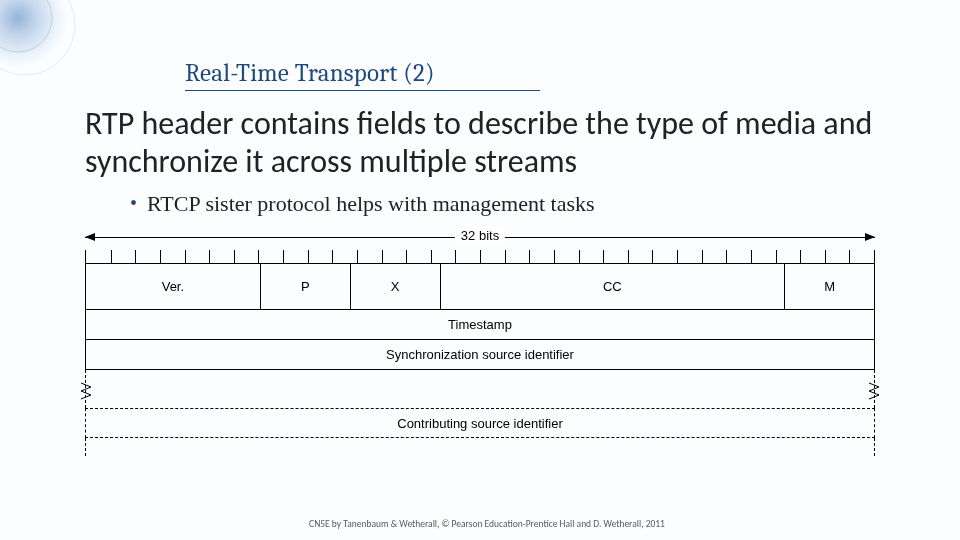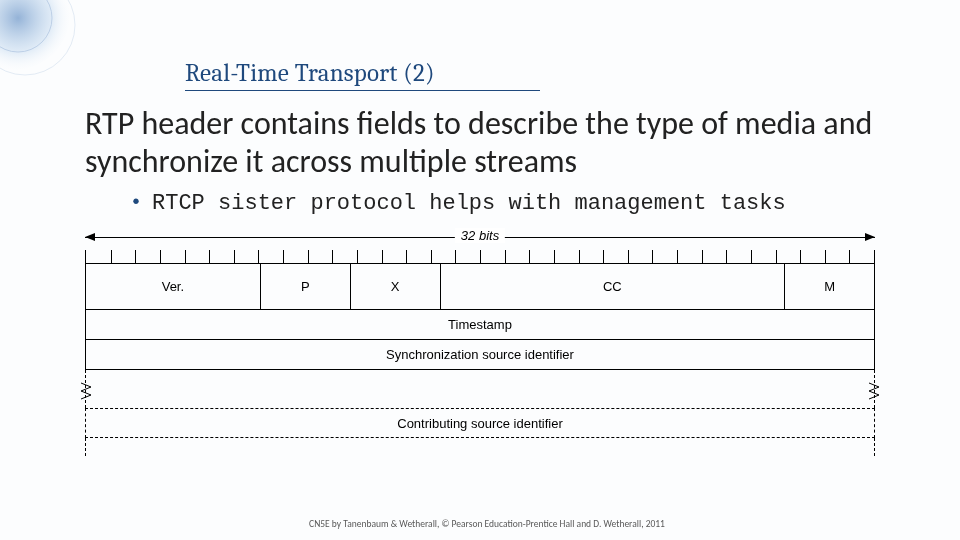--- a/index.html
+++ b/index.html
@@ -36,21 +36,21 @@
     margin-top: 3px;
   }
   .body-text {
     font-family: Calibri, Arial, sans-serif;
     font-size: 32px;
     color: #222;
     margin: 14px 70px 0 85px;
     line-height: 1.18;
   }
   .bullet-line {
-    font-family: Liberation Mono, monospace;
+    font-family: Liberation Serif, serif;
     font-size: 22px;
     color: #222;
     margin: 10px 4px 0 130px;
   }
   .bullet-line .dot {
     color: #1F497D;
     margin-right: 10px;
     font-size: 20px;
     vertical-align: 1px;
   }
@@ -59,21 +59,20 @@
     left: 85px;
     top: 228px;
     width: 790px;
     font-family: Arial, Helvetica, sans-serif;
     font-size: 13px;
     color: #000;
   }
   .width-label-row {
     position: relative;
     height: 20px;
-    font-style: italic;
   }
   .width-label-text {
     position: absolute;
     left: 50%;
     transform: translateX(-50%);
     top: 0;
     background: #fff;
     padding: 0 6px;
     font-size: 13px;
   }

